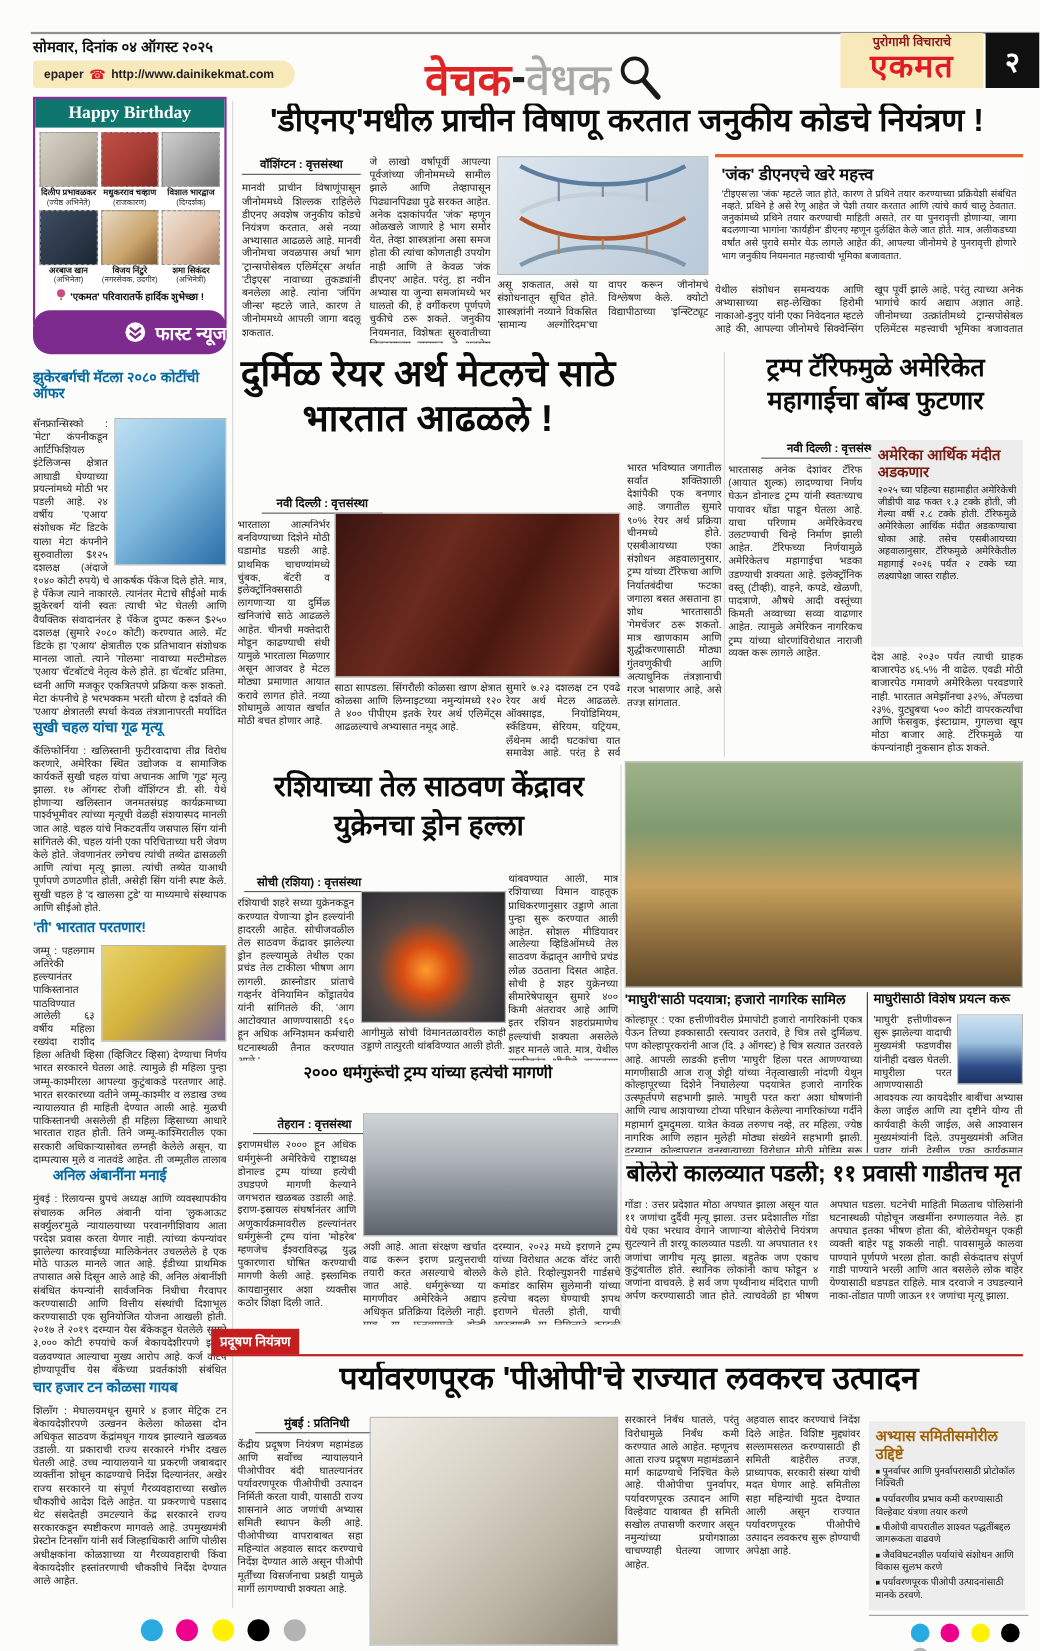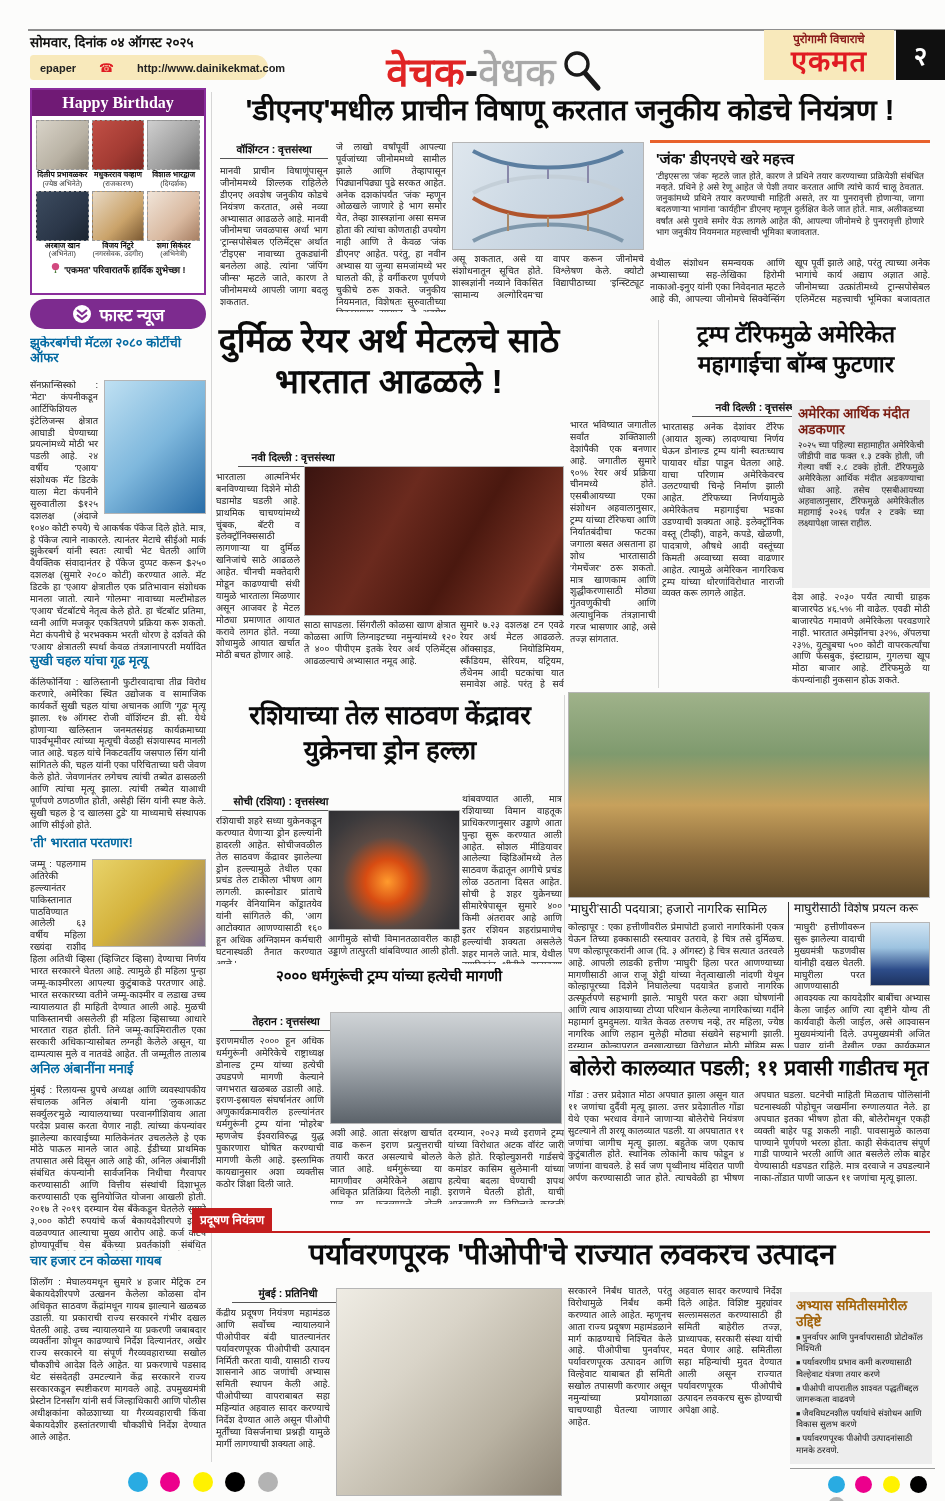--- a/index.html
+++ b/index.html
@@ -8,31 +8,31 @@
   .abs{position:absolute;}
   .txt{font-size:9.3px;line-height:1.28;text-align:justify;color:#1c1c1c;overflow:hidden;}
   .hl{font-weight:800;color:#0b0b0b;text-align:center;line-height:1.12;overflow:hidden;
       font-family:"Liberation Sans","DejaVu Sans",sans-serif;}
   .dl{font-weight:700;font-size:10.5px;text-align:center;color:#111;
       border-bottom:1.5px solid #555;padding-bottom:2px;overflow:hidden;white-space:nowrap;}
   .rule{background:#d6d6d6;}
   .ph{border:1px solid #b5b5b5;box-sizing:border-box;}
   
   .epaper-bar{background:#f8e9bb;border-radius:4px 14px 14px 4px;display:flex;align-items:center;
-      gap:23px;padding:0 10px;font-size:11px;font-weight:700;color:#222;box-sizing:border-box;}
+      gap:5px;padding:0 10px;font-size:11px;font-weight:700;color:#222;box-sizing:border-box;}
   .tagline-box{background:#f8e9bb;text-align:center;box-sizing:border-box;padding-top:3px;}
   .tagline{font-size:11.5px;font-weight:800;color:#8a1a1a;line-height:1.1;}
   .masthead{font-size:29px;font-weight:900;color:#e01b22;line-height:1.05;letter-spacing:1px;}
   .pagenum{background:#101010;color:#fff;display:flex;align-items:center;justify-content:center;
       font-size:26px;font-weight:800;}
   .sec1{color:#e02424;font-weight:800;}
   .sec2{color:#a8a8a8;font-weight:400;text-shadow:0 0 1px #888;}
   
   .bday{border:2px solid #8a2d9b;background:#fff;box-sizing:border-box;}
-  .bday-h{background:#701a75;color:#fff;text-align:center;font-weight:800;font-size:16px;
+  .bday-h{background:#0f766e;color:#fff;text-align:center;font-weight:800;font-size:16px;
       font-family:"Liberation Serif","DejaVu Serif",serif;padding:4px 0;}
   .bgrid{display:grid;grid-template-columns:repeat(3,1fr);gap:3px;padding:4px;}
   .bcell{text-align:center;}
   .bph{height:48px;border:1px dashed #999;}
   .bname{font-size:7.6px;font-weight:700;line-height:1.15;margin-top:1px;}
   .brole{font-size:7.2px;line-height:1.1;color:#333;}
   .bp0{background:linear-gradient(135deg,#d8d3c8,#b9b2a4 60%,#8d8678);}
   .bp1{background:linear-gradient(135deg,#c14f45,#a33b33 60%,#7e2a24);}
   .bp2{background:linear-gradient(135deg,#cfcfcf,#9e9e9e 60%,#6f6f6f);}
   .bp3{background:linear-gradient(135deg,#3c4b5f,#2b3749 60%,#1b2531);}
@@ -59,21 +59,21 @@
   .img-rocks{background:linear-gradient(120deg,#3a1410 0%,#6b2a1e 35%,#4a180f 60%,#7a3324 85%,#2e0f0a 100%);}
   .img-fire{background:radial-gradient(circle at 45% 60%,#ff9b2d 0%,#d84c12 22%,#5a4a44 45%,#3c3a3c 70%,#2a2a2e 100%);}
   .img-crowd{background:linear-gradient(180deg,#9fb28a 0%,#7f9a6e 30%,#c7a15c 55%,#8a6a3c 80%,#5f4a2a 100%);}
   .img-fad{background:linear-gradient(180deg,#cfe3f2 0%,#9dc3e0 40%,#2e4d8a 75%,#1d3360 100%);}
   .img-cleric{background:linear-gradient(180deg,#cfd3d6 0%,#aab0b5 40%,#7c838a 75%,#5c636a 100%);}
   .img-idols{background:linear-gradient(135deg,#efece4 0%,#d9d4c8 35%,#b9b2a2 70%,#8f8676 100%);}
   .img-matt{background:linear-gradient(135deg,#bfe0f2 0%,#7fb8dd 50%,#2a6ea8 100%);float:right;width:100px;height:132px;margin:0 0 4px 6px;border:1px solid #b5b5b5;}
   .img-woman{background:linear-gradient(135deg,#e8d36a 0%,#d4b23c 45%,#7c6a8a 100%);float:right;width:112px;height:86px;margin:0 0 4px 6px;border:1px solid #b5b5b5;}
   .fadph{float:right;width:58px;height:62px;margin:0 0 3px 5px;border:1px solid #b5b5b5;}
   .dot{display:inline-block;border-radius:50%;margin-right:8px;}
-  .capt-title{font-size:12.5px;font-weight:400;line-height:1.15;overflow:hidden;}
+  .capt-title{font-size:12.5px;font-weight:700;line-height:1.15;overflow:hidden;}
 </style>
 </head>
 <body>
 
 <div class="abs rule" style="left:28px;top:29px;width:917px;height:2px;background:#8f8f8f;"></div>
 <div class="abs" style="left:30px;top:33px;width:230px;font-size:13.5px;font-weight:800;">सोमवार, दिनांक ०४ ऑगस्ट २०२५</div>
 <div class="abs epaper-bar" style="left:30px;top:55px;width:238px;height:25px;">
   <span>epaper</span>
   <span style="color:#e01b22;font-size:12px;">☎</span>
   <span>http://www.dainikekmat.com</span>
@@ -129,21 +129,21 @@
   </div>
   <div class="wish">
     <svg width="11" height="11" viewBox="0 0 12 12">
         <circle cx="6" cy="5" r="4" fill="#d2497f"></circle>
         <path d="M6 8 L5 12 L7 12 Z" fill="#4a7d3a"></path>
       </svg>
     <span>'एकमत' परिवारातर्फे हार्दिक शुभेच्छा !</span>
   </div>
 </div>
 
-<div class="abs fn-bar" style="left:30px;top:299px;width:176px;height:30px;">
+<div class="abs fn-bar" style="left:30px;top:282px;width:176px;height:40px;justify-content:flex-end;">
   <svg width="20" height="20" viewBox="0 0 20 20">
       <circle cx="10" cy="10" r="9" fill="#fff"></circle>
       <path d="M5 6 L10 10 L15 6" fill="none" stroke="#7d2b8f" stroke-width="2.2"></path>
       <path d="M5 11 L10 15 L15 11" fill="none" stroke="#7d2b8f" stroke-width="2.2"></path>
     </svg>
   <span>फास्ट न्यूज</span>
 </div>
 
 <div class="abs fn-title" style="left:30px;top:336px;width:176px;height:40px;overflow:hidden;">झुकेरबर्गची मॅटला २०८० कोटींची ऑफर</div>
 <div class="abs txt" style="left:30px;top:380px;width:176px;height:270px;">
@@ -153,21 +153,21 @@
 
 <div class="abs fn-title" style="left:30px;top:654px;width:176px;height:20px;">सुखी चहल यांचा गूढ मृत्यू</div>
 <div class="abs txt" style="left:30px;top:677px;width:176px;height:156px;">कॅलिफोर्निया : खलिस्तानी फुटीरवादाचा तीव्र विरोध करणारे, अमेरिका स्थित उद्योजक व सामाजिक कार्यकर्ते सुखी चहल यांचा अचानक आणि 'गूढ' मृत्यू झाला. १७ ऑगस्ट रोजी वॉशिंग्टन डी. सी. येथे होणाऱ्या खलिस्तान जनमतसंग्रह कार्यक्रमाच्या पार्श्वभूमीवर त्यांच्या मृत्यूची वेळही संशयास्पद मानली जात आहे. चहल यांचे निकटवर्तीय जसपाल सिंग यांनी सांगितले की, चहल यांनी एका परिचिताच्या घरी जेवण केले होते. जेवणानंतर लगेचच त्यांची तब्येत ढासळली आणि त्यांचा मृत्यू झाला. त्यांची तब्येत याआधी पूर्णपणे ठणठणीत होती, असेही सिंग यांनी स्पष्ट केले. सुखी चहल हे 'द खालसा टुडे' या माध्यमाचे संस्थापक आणि सीईओ होते.</div>
 
 <div class="abs fn-title" style="left:30px;top:836px;width:176px;height:20px;">'ती' भारतात परतणार!</div>
 <div class="abs txt" style="left:30px;top:859px;width:176px;height:200px;">
   <div class="img-woman"></div>
   <span>जम्मू : पहलगाम अतिरेकी हल्ल्यानंतर पाकिस्तानात पाठविण्यात आलेली ६३ वर्षीय महिला रख्यंदा राशीद हिला अतिथी व्हिसा (व्हिजिटर व्हिसा) देण्याचा निर्णय भारत सरकारने घेतला आहे. त्यामुळे ही महिला पुन्हा जम्मू-काश्मीरला आपल्या कुटुंबाकडे परतणार आहे. भारत सरकारच्या वतीने जम्मू-काश्मीर व लडाख उच्च न्यायालयात ही माहिती देण्यात आली आहे. मुळची पाकिस्तानची असलेली ही महिला व्हिसाच्या आधारे भारतात राहत होती. तिने जम्मू-काश्मिरातील एका सरकारी अधिकाऱ्यासोबत लग्नही केलेले असून, या दाम्पत्यास मुले व नातवंडे आहेत. ती जम्मूतील तालाब खटिका भागातील रहिवासी आहे.</span>
 </div>
 
-<div class="abs fn-title" style="left:30px;top:1062px;width:176px;height:20px;">अनिल अंबानींना मनाई</div>
+<div class="abs fn-title" style="left:48px;top:1062px;width:176px;height:20px;">अनिल अंबानींना मनाई</div>
 <div class="abs txt" style="left:30px;top:1085px;width:176px;height:166px;">मुंबई : रिलायन्स ग्रुपचे अध्यक्ष आणि व्यवस्थापकीय संचालक अनिल अंबानी यांना 'लुकआऊट सर्क्युलर'मुळे न्यायालयाच्या परवानगीशिवाय आता परदेश प्रवास करता येणार नाही. त्यांच्या कंपन्यांवर झालेल्या कारवाईच्या मालिकेनंतर उचललेले हे एक मोठे पाऊल मानले जात आहे. ईडीच्या प्राथमिक तपासात असे दिसून आले आहे की, अनिल अंबानींशी संबंधित कंपन्यांनी सार्वजनिक निधीचा गैरवापर करण्यासाठी आणि वित्तीय संस्थांची दिशाभूल करण्यासाठी एक सुनियोजित योजना आखली होती. २०१७ ते २०१९ दरम्यान येस बँकेकडून घेतलेले सुमारे ३,००० कोटी रुपयांचे कर्ज बेकायदेशीरपणे इतरत्र वळवण्यात आल्याचा मुख्य आरोप आहे. कर्ज वाटप होण्यापूर्वीच येस बँकेच्या प्रवर्तकांशी संबंधित कंपन्यांना पैसे मिळाले होते. बँक अधिकारी आणि कर्जदार कंपन्यांमध्ये लाचखोरी किंवा आर्थिक देवाणघेवाण झाल्याचा संशय बळावला आहे.</div>
 
 <div class="abs fn-title" style="left:30px;top:1254px;width:176px;height:20px;">चार हजार टन कोळसा गायब</div>
 <div class="abs txt" style="left:30px;top:1277px;width:176px;height:184px;">शिलाँग : मेघालयमधून सुमारे ४ हजार मेट्रिक टन बेकायदेशीरपणे उत्खनन केलेला कोळसा दोन अधिकृत साठवण केंद्रांमधून गायब झाल्याने खळबळ उडाली. या प्रकाराची राज्य सरकारने गंभीर दखल घेतली आहे. उच्च न्यायालयाने या प्रकरणी जबाबदार व्यक्तींना शोधून काढण्याचे निर्देश दिल्यानंतर, अखेर राज्य सरकारने या संपूर्ण गैरव्यवहाराच्या सखोल चौकशीचे आदेश दिले आहेत. या प्रकरणाचे पडसाद थेट संसदेतही उमटल्याने केंद्र सरकारने राज्य सरकारकडून स्पष्टीकरण मागवले आहे. उपमुख्यमंत्री प्रेस्टोन टिनसाँग यांनी सर्व जिल्हाधिकारी आणि पोलीस अधीक्षकांना कोळशाच्या या गैरव्यवहाराची किंवा बेकायदेशीर हस्तांतरणाची चौकशीचे निर्देश देण्यात आले आहेत.</div>
 
 <div class="abs rule" style="left:211px;top:92px;width:1px;height:1370px;"></div>
 <div class="abs rule" style="left:564px;top:695px;width:1px;height:510px;"></div>
 <div class="abs rule" style="left:658px;top:320px;width:1px;height:368px;"></div>
 <div class="abs rule" style="left:788px;top:902px;width:1px;height:146px;background:#333;"></div>
 

